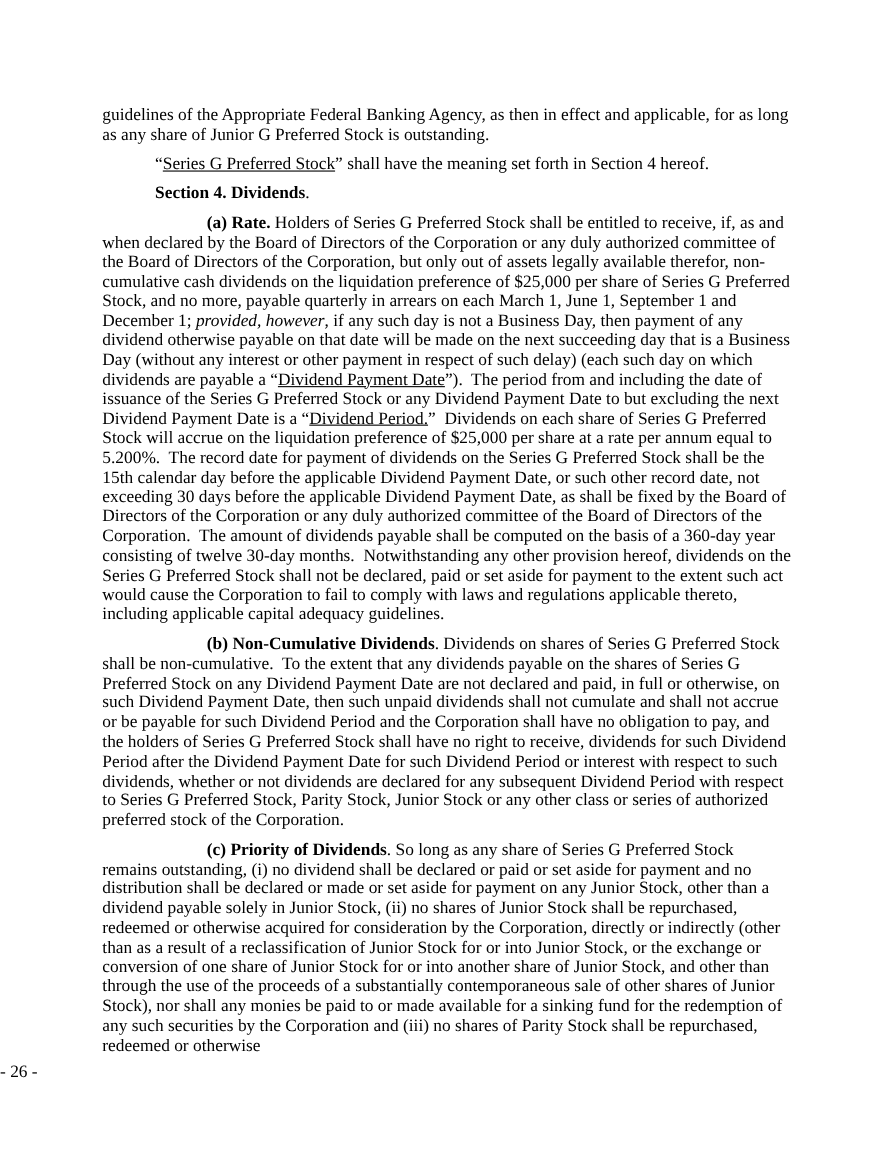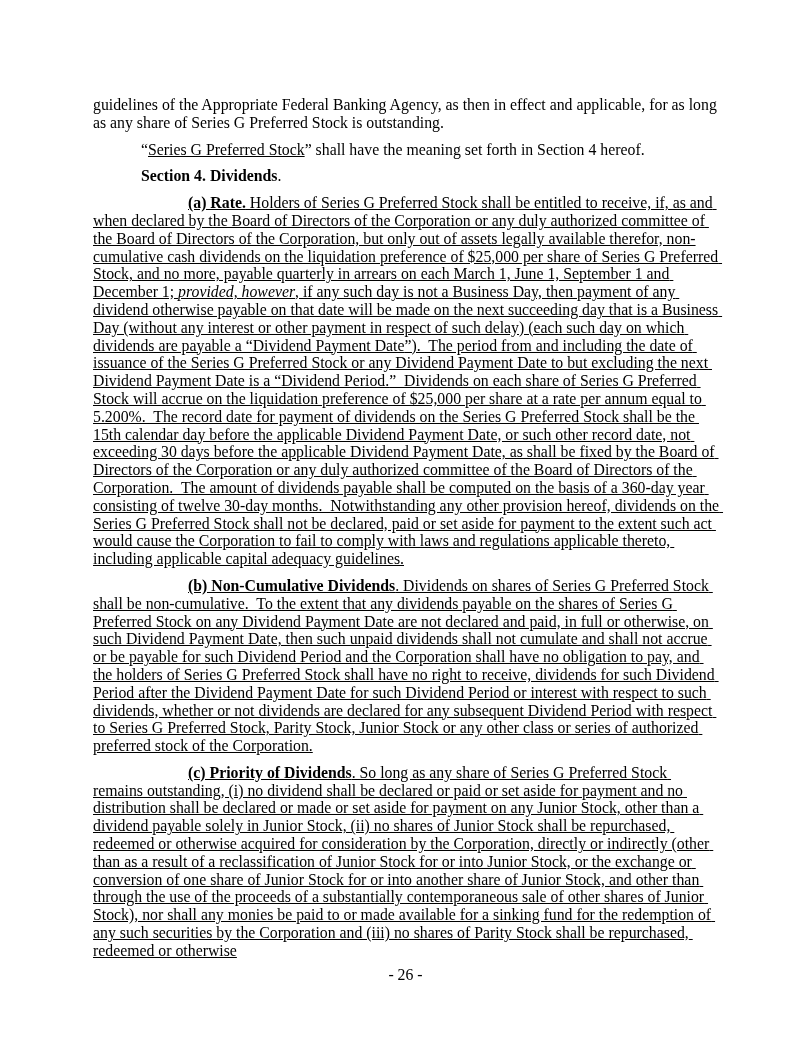--- a/index.html
+++ b/index.html
@@ -23,41 +23,40 @@
     width: 627px;
   }
   p.para {
     margin: 0 0 9px 0;
     font-size: 15.8px;
     line-height: 17.8px;
     text-align: left;
     white-space: pre-wrap;
   }
   .ind-half { text-indent: 48px; }
-  .ind-one  { text-indent: 95px; text-decoration: underline; }
+  .ind-one  { text-indent: 95px; }
   .rb { font-weight: bold; text-align: right; }
   .ri { font-style: italic; }
   .ru { text-decoration: underline; margin-top: 28px; }
   .footer {
     position: absolute;
     top: 966px;
     left: 0;
     width: 811px;
-    text-align: center;
     font-size: 15.8px;
     line-height: 17.8px;
   }
 </style>
 </head>
 <body>
 
 <div class="page">
   <div class="content">
 
-    <p class="para"><span>guidelines of the Appropriate Federal Banking Agency, as then in effect and applicable, for as long as any share of Series G Preferred Stock is outstanding.</span></p>
+    <p class="para"><span>guidelines of the Appropriate Federal Banking Agency, as then in effect and applicable, for as long as any share of Junior G Preferred Stock is outstanding.</span></p>
 
     <p class="para ind-half"><span>“</span><span class="ru">Series G Preferred Stock</span><span>” shall have the meaning set forth in Section 4 hereof.</span></p>
 
     <p class="para ind-half"><span class="rb">Section 4. Dividends</span><span>.</span></p>
 
     <p class="para ind-one"><span class="rb">(a) Rate.</span><span> Holders of Series G Preferred Stock shall be entitled to receive, if, as and when declared by the Board of Directors of the Corporation or any duly authorized committee of the Board of Directors of the Corporation, but only out of assets legally available therefor, non-cumulative cash dividends on the liquidation preference of $25,000 per share of Series G Preferred Stock, and no more, payable quarterly in arrears on each March 1, June 1, September 1 and December 1; </span><span class="ri">provided, however</span><span>, if any such day is not a Business Day, then payment of any dividend otherwise payable on that date will be made on the next succeeding day that is a Business Day (without any interest or other payment in respect of such delay) (each such day on which dividends are payable a “</span><span class="ru">Dividend Payment Date</span><span>”).  The period from and including the date of issuance of the Series G Preferred Stock or any Dividend Payment Date to but excluding the next Dividend Payment Date is a “</span><span class="ru">Dividend Period.</span><span>”  Dividends on each share of Series G Preferred Stock will accrue on the liquidation preference of $25,000 per share at a rate per annum equal to 5.200%.  The record date for payment of dividends on the Series G Preferred Stock shall be the 15th calendar day before the applicable Dividend Payment Date, or such other record date, not exceeding 30 days before the applicable Dividend Payment Date, as shall be fixed by the Board of Directors of the Corporation or any duly authorized committee of the Board of Directors of the Corporation.  The amount of dividends payable shall be computed on the basis of a 360-day year consisting of twelve 30-day months.  Notwithstanding any other provision hereof, dividends on the Series G Preferred Stock shall not be declared, paid or set aside for payment to the extent such act would cause the Corporation to fail to comply with laws and regulations applicable thereto, including applicable capital adequacy guidelines.</span></p>
 
     <p class="para ind-one"><span class="rb">(b) Non-Cumulative Dividends</span><span>. Dividends on shares of Series G Preferred Stock shall be non-cumulative.  To the extent that any dividends payable on the shares of Series G Preferred Stock on any Dividend Payment Date are not declared and paid, in full or otherwise, on such Dividend Payment Date, then such unpaid dividends shall not cumulate and shall not accrue or be payable for such Dividend Period and the Corporation shall have no obligation to pay, and the holders of Series G Preferred Stock shall have no right to receive, dividends for such Dividend Period after the Dividend Payment Date for such Dividend Period or interest with respect to such dividends, whether or not dividends are declared for any subsequent Dividend Period with respect to Series G Preferred Stock, Parity Stock, Junior Stock or any other class or series of authorized preferred stock of the Corporation.</span></p>
 
     <p class="para ind-one"><span class="rb">(c) Priority of Dividends</span><span>. So long as any share of Series G Preferred Stock remains outstanding, (i) no dividend shall be declared or paid or set aside for payment and no distribution shall be declared or made or set aside for payment on any Junior Stock, other than a dividend payable solely in Junior Stock, (ii) no shares of Junior Stock shall be repurchased, redeemed or otherwise acquired for consideration by the Corporation, directly or indirectly (other than as a result of a reclassification of Junior Stock for or into Junior Stock, or the exchange or conversion of one share of Junior Stock for or into another share of Junior Stock, and other than through the use of the proceeds of a substantially contemporaneous sale of other shares of Junior Stock), nor shall any monies be paid to or made available for a sinking fund for the redemption of any such securities by the Corporation and (iii) no shares of Parity Stock shall be repurchased, redeemed or otherwise</span></p>

